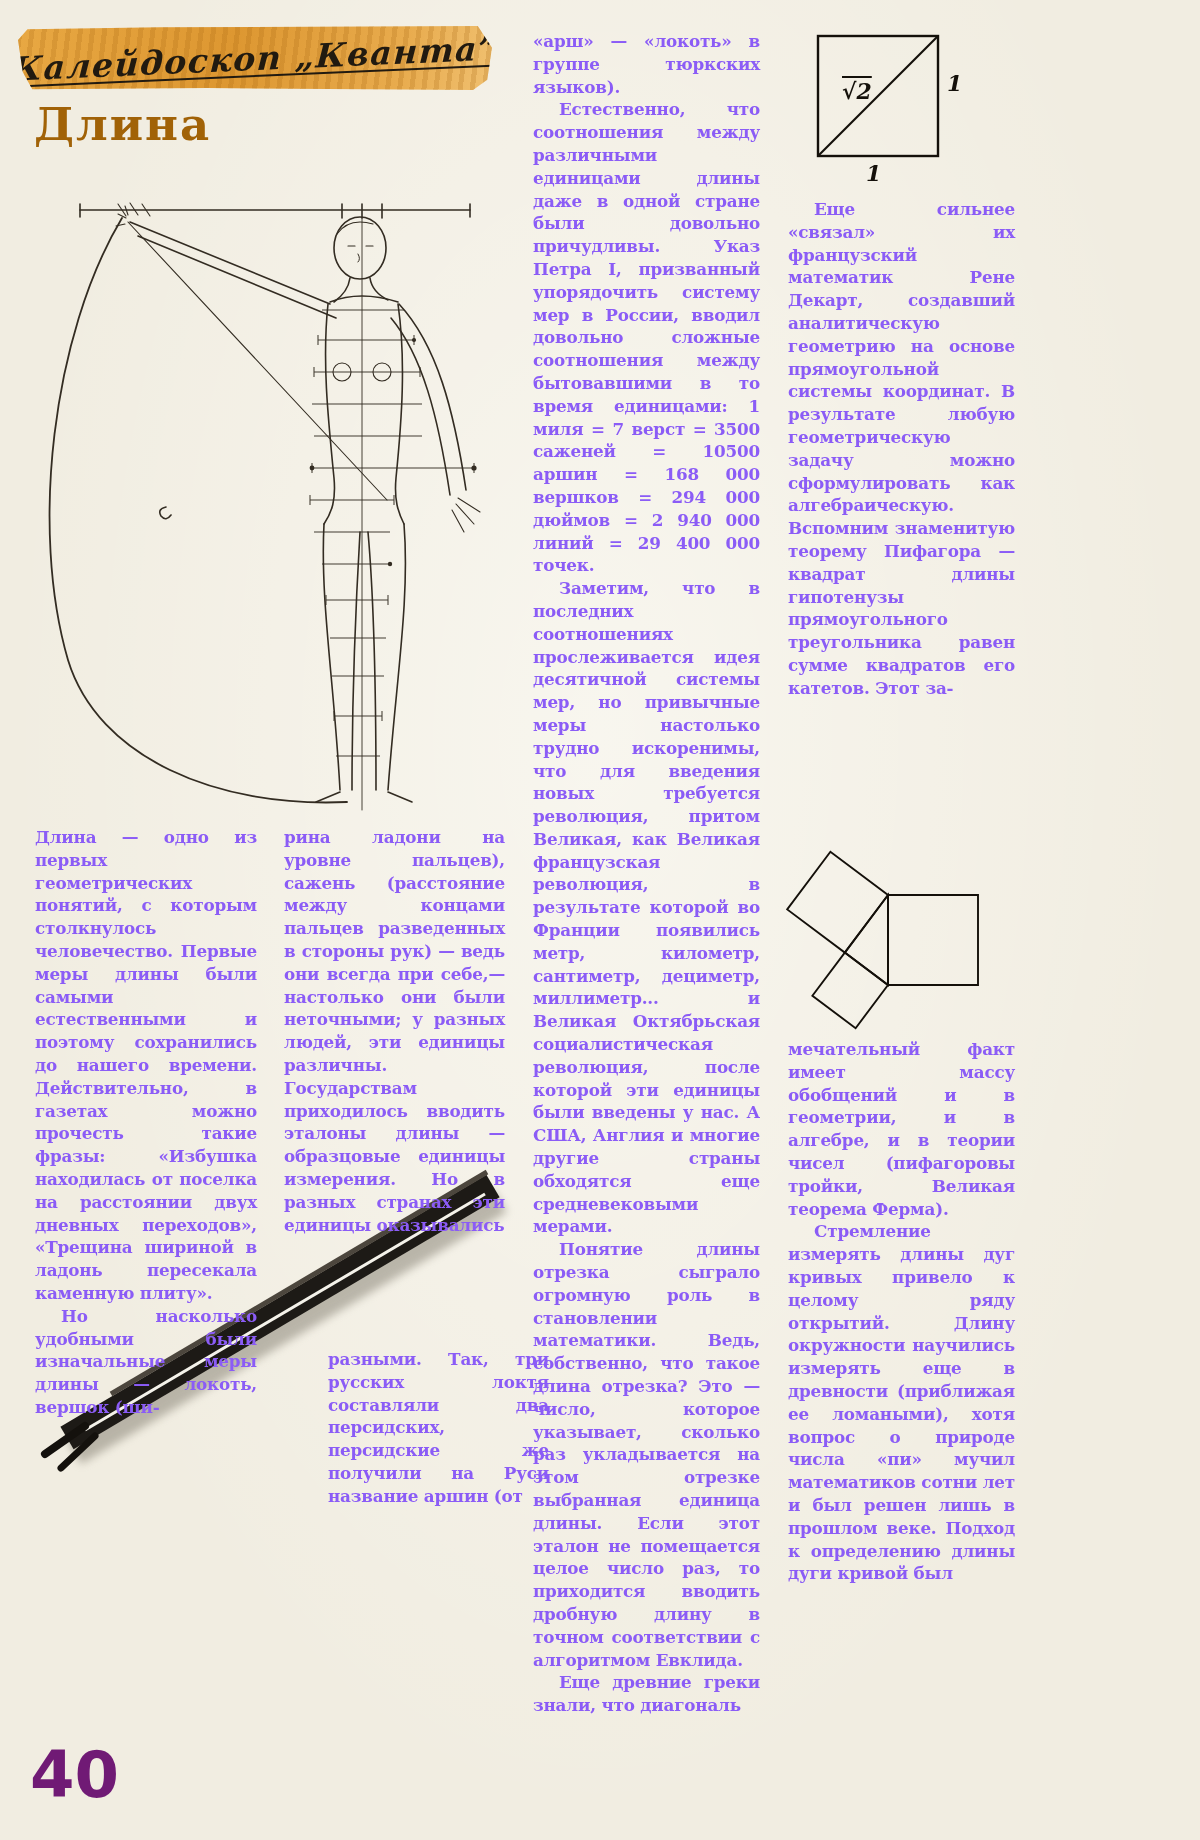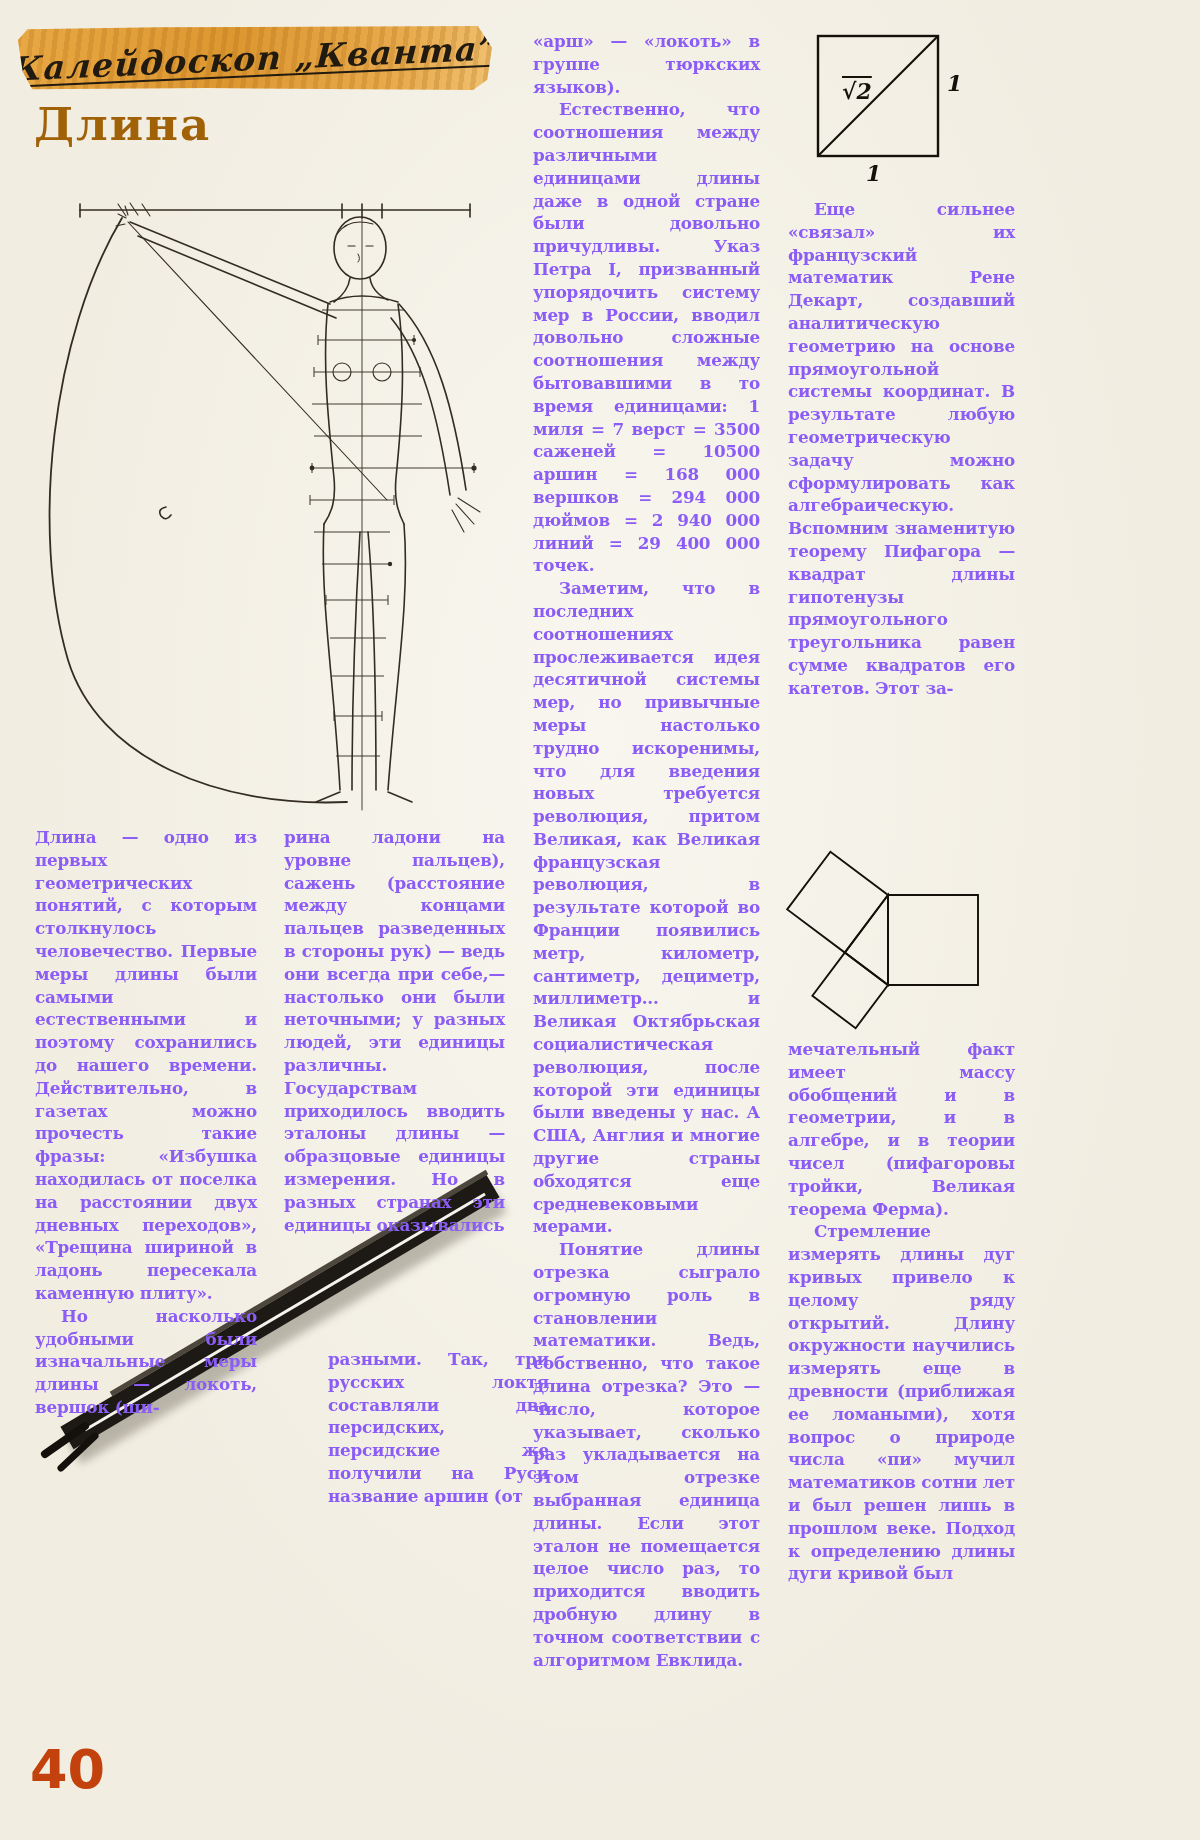--- a/index.html
+++ b/index.html
@@ -70,21 +70,21 @@
   .sqrt { text-decoration:overline; text-decoration-thickness:1.5px; }
 
   .pyth-diagram { left:783px; top:850px; width:235px; height:195px; }
 
   .figure-wrap { left:22px; top:160px; width:495px; height:665px; }
   .ruler-wrap  { left:15px; top:1168px; width:505px; height:320px; }
 
   .page-number {
     left:30px; top:1738px;
     font-family:"DejaVu Sans","Liberation Sans",sans-serif;
-    font-weight:bold; font-size:54px; color:#c2410c;
+    font-weight:bold; font-size:64px; color:#701a75;
   }
 
   svg { display:block; }
 </style>
 </head>
 <body>
 
 <div class="abs masthead">
   <span class="masthead-script">Калейдоскоп „Кванта”</span>
 </div>
@@ -226,20 +226,21 @@
 
 <div class="col c2b">
   <p>разными. Так, три русских локтя составляли два персидских, персидские же получили на Руси название аршин (от</p>
 </div>
 
 <div class="col c3">
   <p>«арш» — «локоть» в группе тюркских языков).</p>
   <p class="indent">Естественно, что соотношения между различными единицами длины даже в одной стране были довольно причудливы. Указ Петра I, призванный упорядочить систему мер в России, вводил довольно сложные соотношения между бытовавшими в то время единицами: 1 миля = 7 верст = 3500 саженей = 10500 аршин = 168&nbsp;000 вершков = 294&nbsp;000 дюймов = 2&nbsp;940&nbsp;000 линий = 29&nbsp;400&nbsp;000 точек.</p>
   <p class="indent">Заметим, что в последних соотношениях прослеживается идея десятичной системы мер, но привычные меры настолько трудно искоренимы, что для введения новых требуется революция, притом Великая, как Великая французская революция, в результате которой во Франции появились метр, километр, сантиметр, дециметр, миллиметр... и Великая Октябрьская социалистическая революция, после которой эти единицы были введены у нас. А США, Англия и многие другие страны обходятся еще средневековыми мерами.</p>
   <p class="indent">Понятие длины отрезка сыграло огромную роль в становлении математики. Ведь, собственно, что такое длина отрезка? Это — число, которое указывает, сколько раз укладывается на этом отрезке выбранная единица длины. Если этот эталон не помещается целое число раз, то приходится вводить дробную длину в точном соответствии с алгоритмом Евклида.</p>
+  <p class="indent">Еще древние греки знали, что диагональ</p>
 </div>
 
 <div class="col c4a">
   <p class="indent">Еще сильнее «связал» их французский математик Рене Декарт, создавший аналитическую геометрию на основе прямоугольной системы координат. В результате любую геометрическую задачу можно сформулировать как алгебраическую. Вспомним знаменитую теорему Пифагора — квадрат длины гипотенузы прямоугольного треугольника равен сумме квадратов его катетов. Этот за-</p>
 </div>
 
 <div class="col c4b">
   <p>мечательный факт имеет массу обобщений и в геометрии, и в алгебре, и в теории чисел (пифагоровы тройки, Великая теорема Ферма).</p>
   <p class="indent">Стремление измерять длины дуг кривых привело к целому ряду открытий. Длину окружности научились измерять еще в древности (приближая ее ломаными), хотя вопрос о природе числа «пи» мучил математиков сотни лет и был решен лишь в прошлом веке. Подход к определению длины дуги кривой был</p>
 </div>

